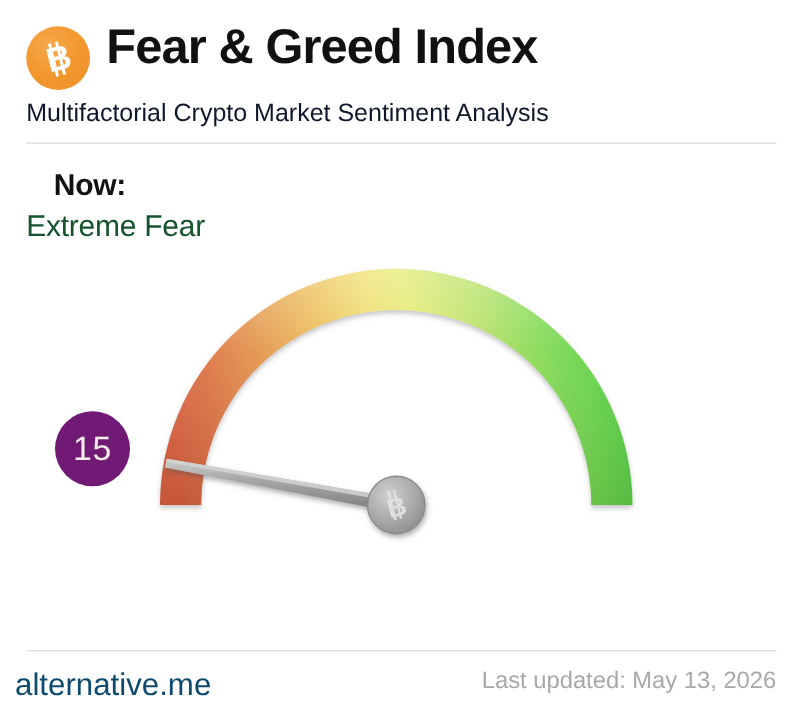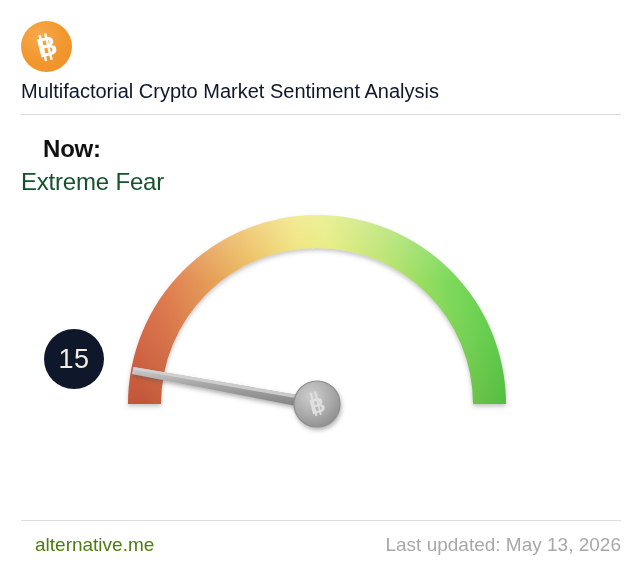--- a/index.html
+++ b/index.html
@@ -113,45 +113,45 @@
   }
 
   
   .value-badge {
     position: absolute;
     left: 44px;
     top: 329px;
     width: 60px;
     height: 60px;
     border-radius: 50%;
-    background: #0f172a;
+    background: #701a75;
     display: flex;
     align-items: center;
     justify-content: center;
     color: #f4ece6;
     font-size: 27px;
     font-weight: normal;
     letter-spacing: 0.5px;
   }
 
   
   .footer-rule {
     position: absolute;
     left: 21px;
     top: 520px;
     width: 600px;
     height: 1px;
     background: #dcdcdc;
   }
   .footer-left {
     position: absolute;
-    left: 35px;
+    left: 12px;
     top: 534px;
-    font-size: 19px;
-    color: #4d7c0f;
+    font-size: 25px;
+    color: #0c4a6e;
   }
   .footer-right {
     position: absolute;
     right: 19px;
     top: 534px;
     font-size: 19px;
     color: #a8a8a8;
     text-align: right;
     white-space: nowrap;
   }
@@ -166,20 +166,21 @@
     <div class="brand-logo">
       <svg width="34" height="34" viewBox="0 0 34 34" aria-hidden="true">
         <g transform="rotate(-14 17 17)">
           <text x="17" y="26" text-anchor="middle" font-family="'Liberation Sans', sans-serif" font-size="27" font-weight="bold" fill="#ffffff">B</text>
           <rect x="11.5" y="3.5" width="2.4" height="27" fill="#ffffff"></rect>
           <rect x="17.2" y="3.5" width="2.4" height="27" fill="#ffffff"></rect>
         </g>
       </svg>
     </div>
 
+    <div class="title">Fear &amp; Greed Index</div>
 
     <div class="subtitle">Multifactorial Crypto Market Sentiment Analysis</div>
 
     <div class="header-rule"></div>
   </div>
 
   <div class="now-label">Now:</div>
   <div class="now-value">Extreme Fear</div>
 
   <div class="gauge-wrap">

